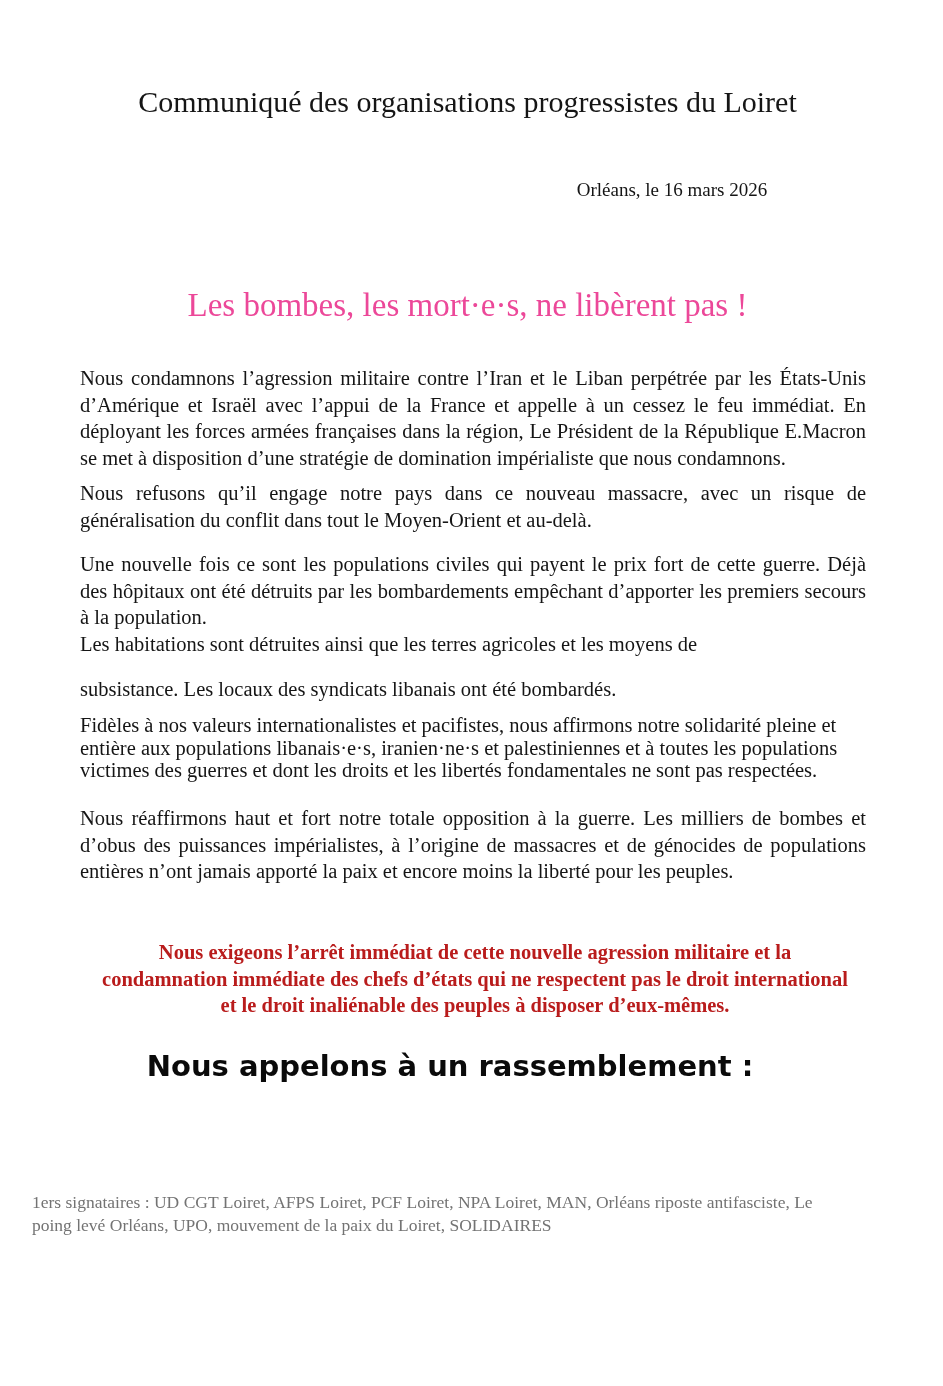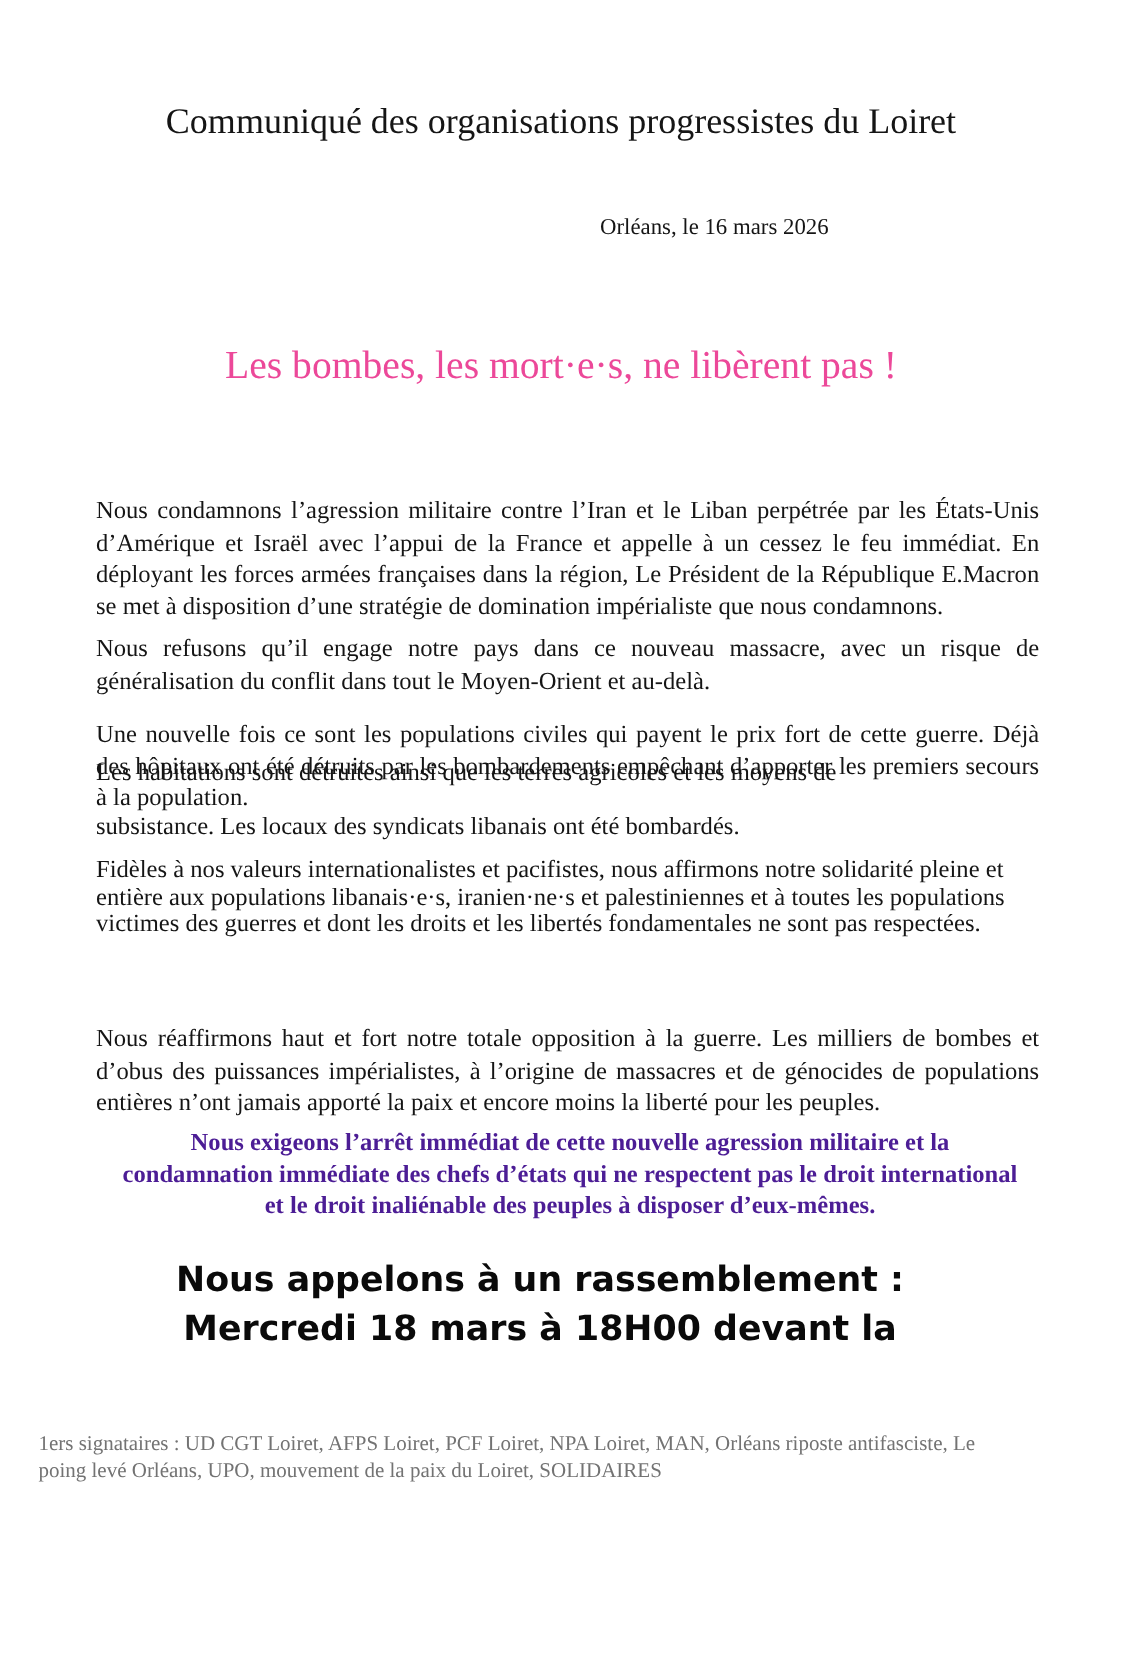--- a/index.html
+++ b/index.html
@@ -23,21 +23,21 @@
       text-align: center;
       font-size: 30px;
       line-height: 40px;
       color: #151515;
     }
     .date-line {
       position: absolute;
       left: 500px;
       top: 178px;
       width: 344px;
-      text-align: left;
+      text-align: center;
       font-size: 19px;
       line-height: 24px;
       color: #151515;
     }
     .headline {
       position: absolute;
       left: 0;
       top: 284px;
       width: 935px;
       text-align: center;
@@ -49,39 +49,38 @@
       position: absolute;
       left: 80px;
       width: 786px;
       font-size: 20.5px;
       color: #151515;
       margin: 0;
     }
     .justify {
       text-align: justify;
       text-align-last: left;
-      margin-top: 48px;
     }
     .p1 { top: 365px; line-height: 26.5px; }
     .p2 { top: 480px; line-height: 26.5px; }
     .p3 { top: 551px; line-height: 26.5px; }
     .p4a { top: 631px; line-height: 26.5px; }
     .p4b { top: 676px; line-height: 26.5px; }
     .p5 { top: 714px; line-height: 22.5px; text-align: left; }
     .p6 { top: 805px; line-height: 26.5px; }
     .demand {
       position: absolute;
       left: 100px;
       top: 939px;
       width: 750px;
       text-align: center;
       font-weight: bold;
       font-size: 20.5px;
       line-height: 26.5px;
-      color: #4c1d95;
+      color: #b91c1c;
     }
     .call {
       position: absolute;
       left: 100px;
       top: 1046px;
       width: 700px;
       text-align: center;
       font-family: "DejaVu Sans", "Liberation Sans", sans-serif;
       font-weight: bold;
       font-size: 29px;
@@ -120,18 +119,17 @@
   <p class="para p4b">subsistance. Les locaux des syndicats libanais ont été bombardés.</p>
 
   <p class="para p5">Fidèles à nos valeurs internationalistes et pacifistes, nous affirmons notre solidarité pleine et entière aux populations libanais·e·s, iranien·ne·s et palestiniennes et à toutes les populations victimes des guerres et dont les droits et les libertés fondamentales ne sont pas respectées.</p>
 
   <p class="para justify p6">Nous réaffirmons haut et fort notre totale opposition à la guerre. Les milliers de bombes et d’obus des puissances impérialistes, à l’origine de massacres et de génocides de populations entières n’ont jamais apporté la paix et encore moins la liberté pour les peuples.</p>
 
   <p class="demand" style="margin:0;">Nous exigeons l’arrêt immédiat de cette nouvelle agression militaire et la condamnation immédiate des chefs d’états qui ne respectent pas le droit international et le droit inaliénable des peuples à disposer d’eux-mêmes.</p>
 
   <div class="call">
     <div>Nous appelons à un rassemblement :</div>
-    <div>Mercredi 18 mars à 18H00 devant la</div>
   </div>
 
   <p class="signatories" style="margin:0;">1ers signataires : UD CGT Loiret, AFPS Loiret, PCF Loiret, NPA Loiret, MAN, Orléans riposte antifasciste, Le poing levé Orléans, UPO, mouvement de la paix du Loiret, SOLIDAIRES</p>
 
 </div>
 
 </body></html>

